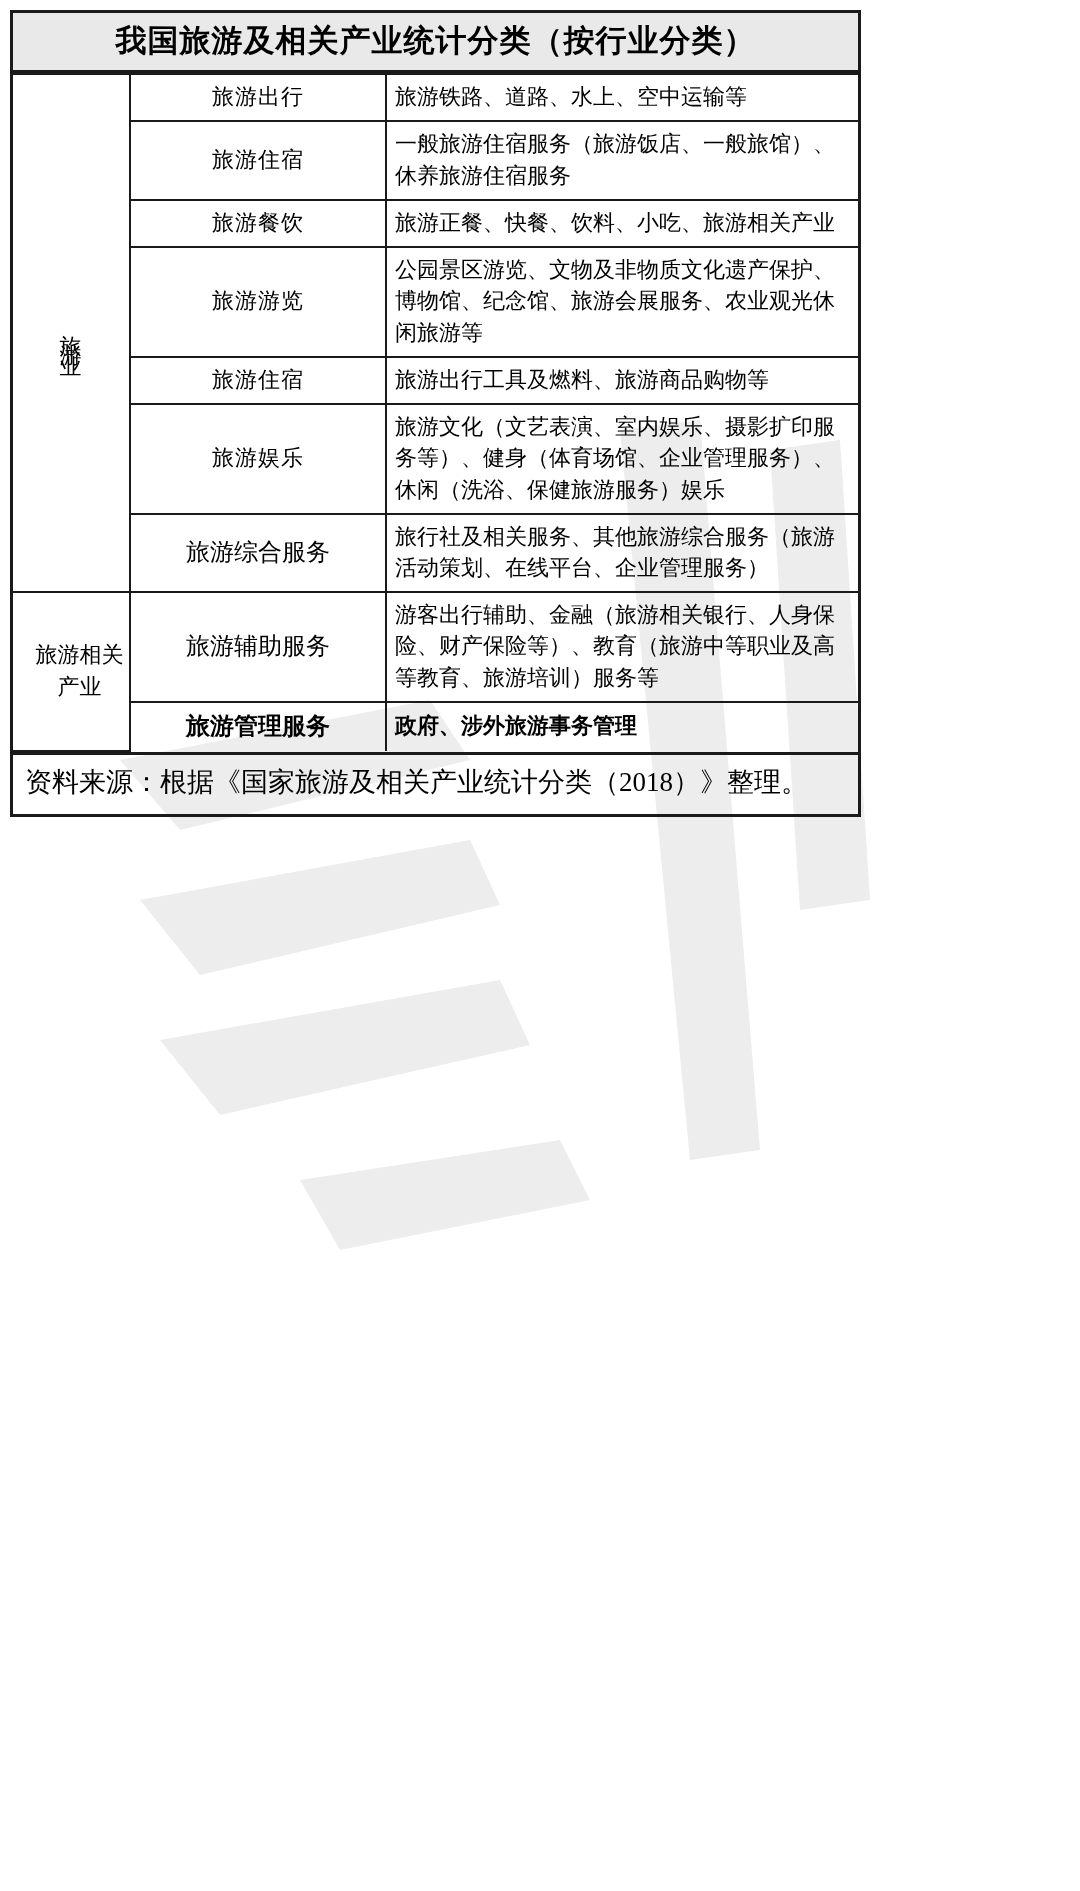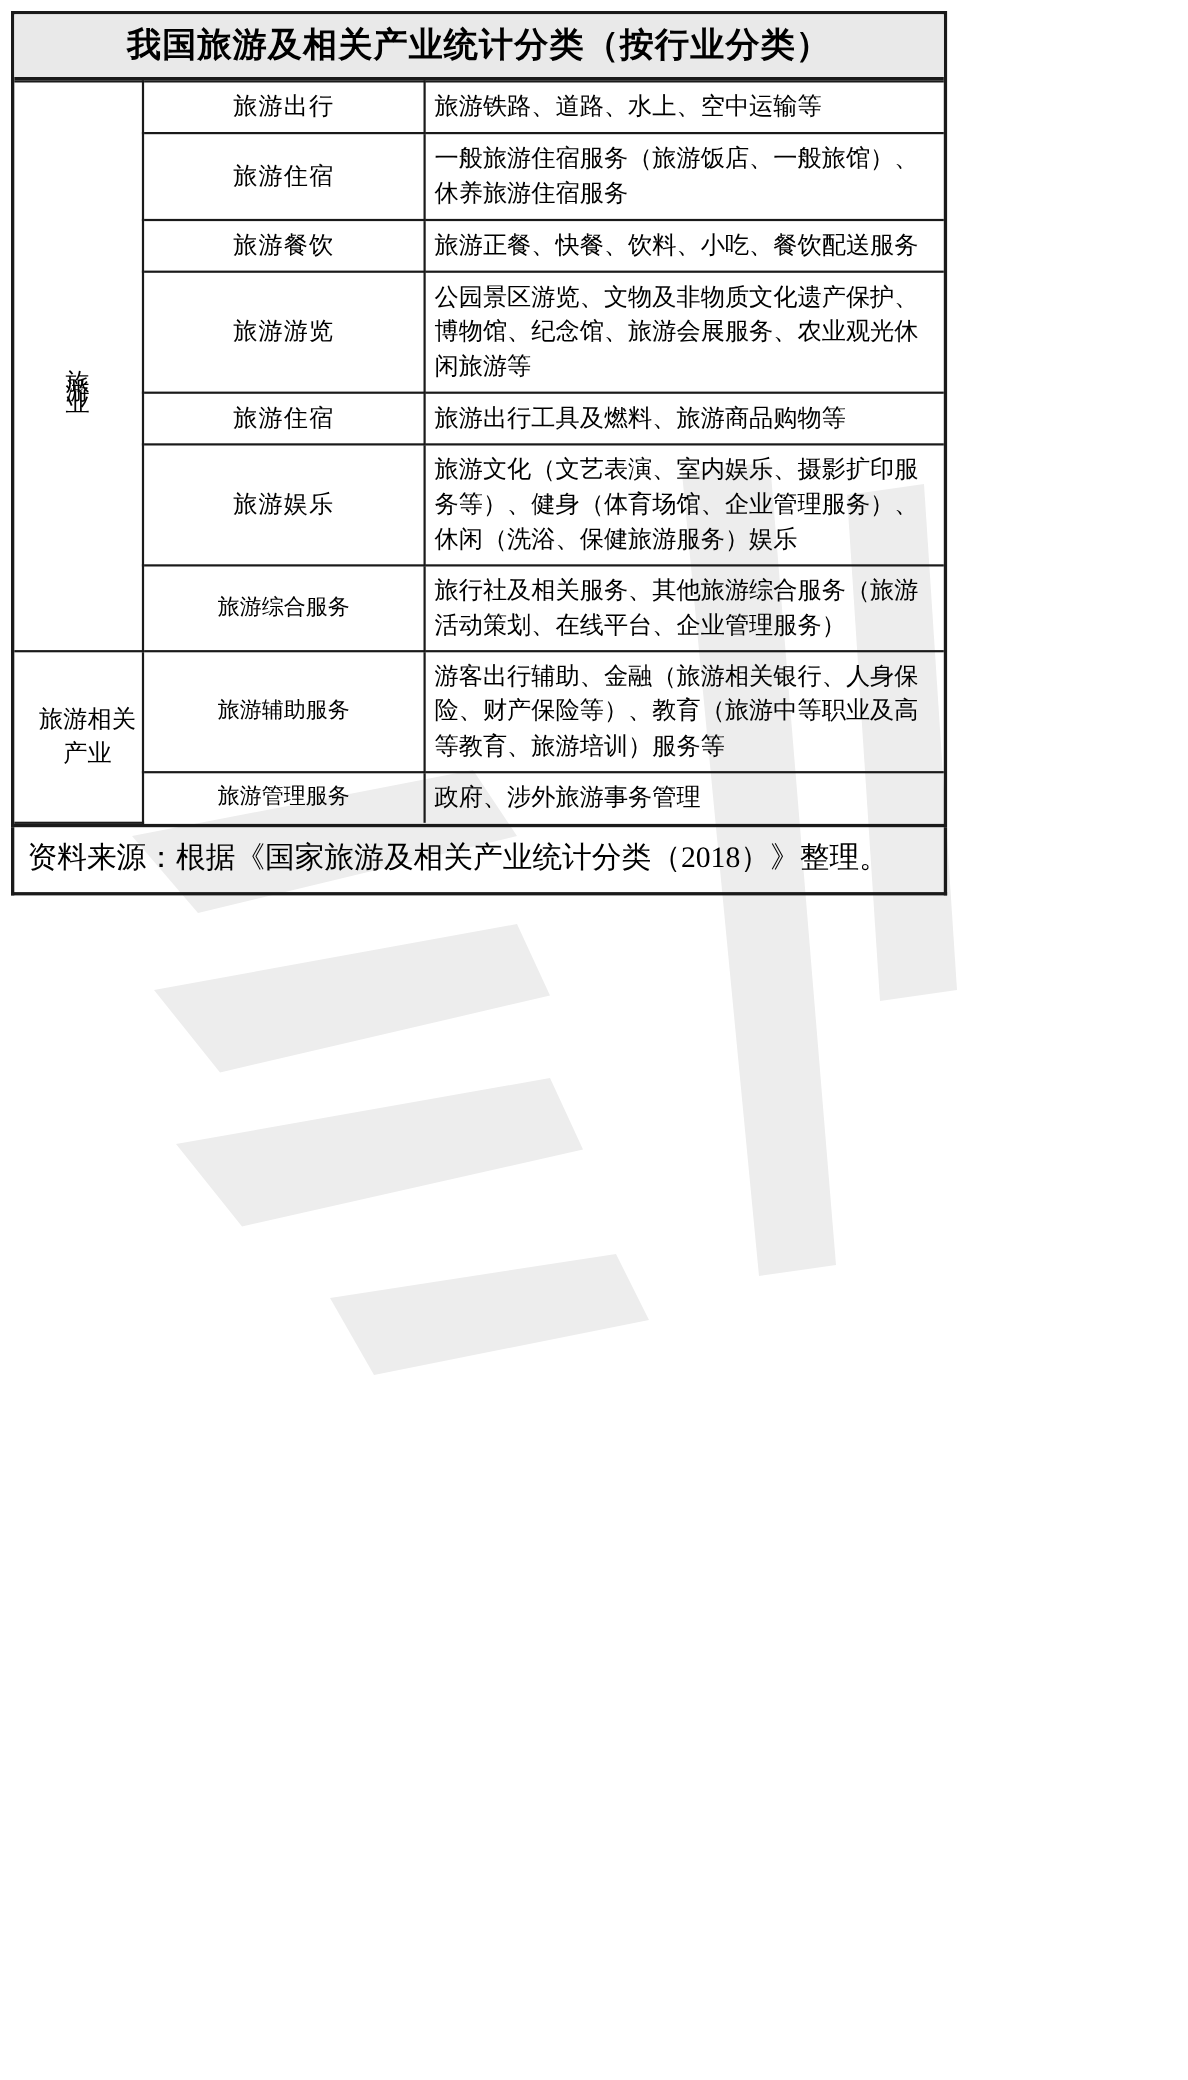--- a/index.html
+++ b/index.html
@@ -88,32 +88,32 @@
     padding-right: 2px;
     letter-spacing: 0px;
   }
 
   td.sub {
     text-align: center;
     letter-spacing: 1px;
   }
   td.sub.tight {
     letter-spacing: 0px;
-    font-size: 20px;
+    font-size: 24px;
   }
 
   td.desc {
     text-align: left;
     letter-spacing: 0px;
   }
 
   
   tr td:first-child { border-left: none; }
   tr td:last-child { border-right: none; }
-  tr:last-child td { border-bottom: none; }
+  tr:last-child td { border-bottom: none; font-weight: bold; }
 
   .source {
     position: relative;
     z-index: 1;
     border: 3px solid #1a1a1a;
     border-top: none;
     font-size: 27px;
     line-height: 1.45;
     padding: 8px 12px 12px 12px;
     box-sizing: border-box;
@@ -151,21 +151,21 @@
           </td>
           <td class="sub">旅游出行</td>
           <td class="desc">旅游铁路、道路、水上、空中运输等</td>
         </tr>
         <tr>
           <td class="sub">旅游住宿</td>
           <td class="desc">一般旅游住宿服务（旅游饭店、一般旅馆）、休养旅游住宿服务</td>
         </tr>
         <tr>
           <td class="sub">旅游餐饮</td>
-          <td class="desc">旅游正餐、快餐、饮料、小吃、餐饮配送服务</td>
+          <td class="desc">旅游正餐、快餐、饮料、小吃、旅游相关产业</td>
         </tr>
         <tr>
           <td class="sub">旅游游览</td>
           <td class="desc">公园景区游览、文物及非物质文化遗产保护、博物馆、纪念馆、旅游会展服务、农业观光休闲旅游等</td>
         </tr>
         <tr>
           <td class="sub">旅游住宿</td>
           <td class="desc">旅游出行工具及燃料、旅游商品购物等</td>
         </tr>
         <tr>

